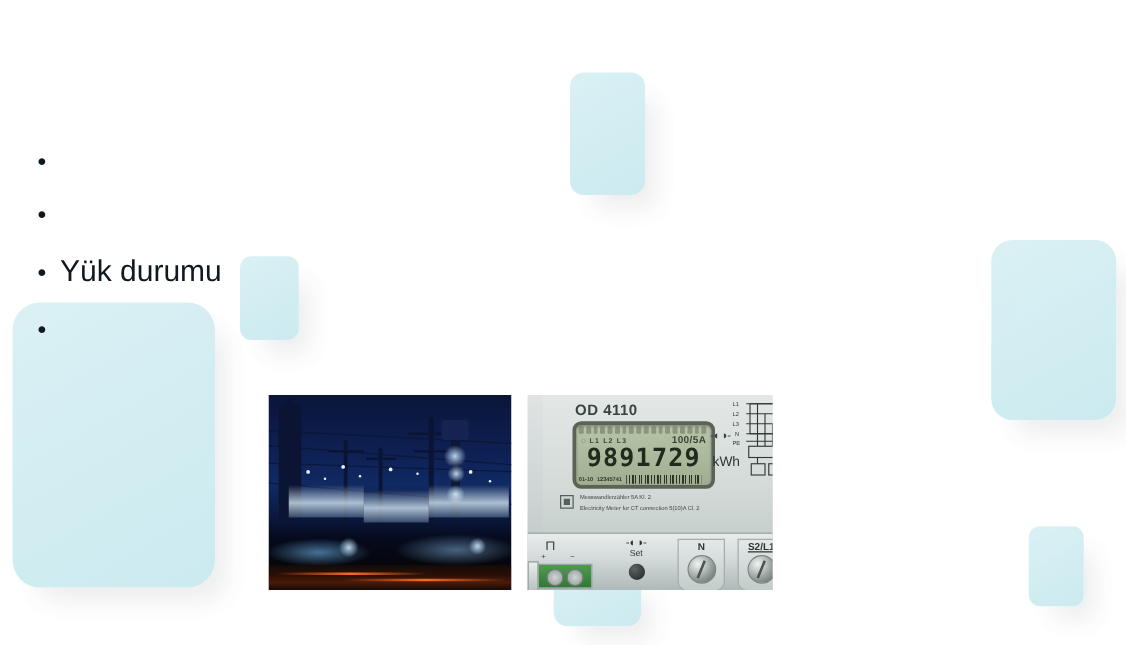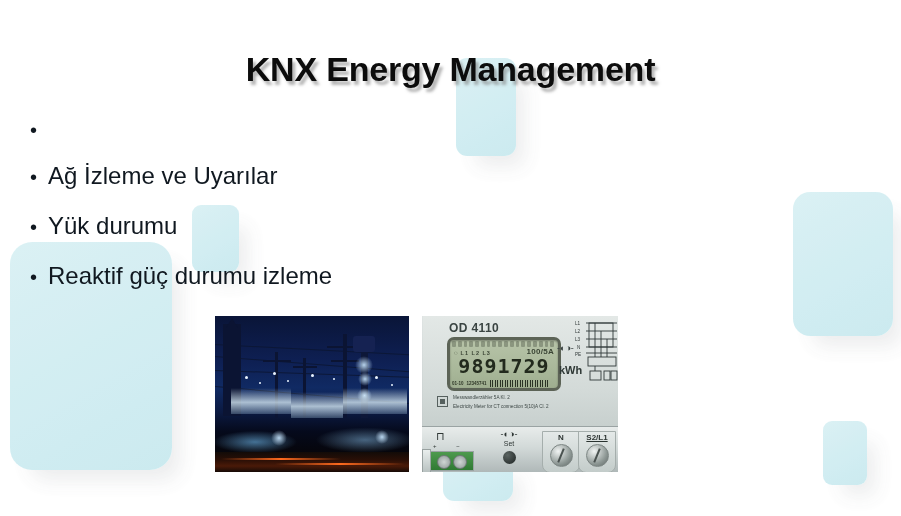--- a/index.html
+++ b/index.html
@@ -60,38 +60,38 @@
   .pn-streak{position:absolute;height:2px;background:linear-gradient(90deg,rgba(255,90,20,0),#ff6a1e,rgba(255,140,40,0));}
   .pn-citylight{position:absolute;height:26px;background:
     linear-gradient(180deg,rgba(240,250,255,0) 0%,rgba(225,245,255,.75) 55%,rgba(190,230,255,.25) 100%);}
 
   
   .photo-meter{
     position:absolute;left:422px;top:316px;width:196px;height:156px;
     background:linear-gradient(#dfe4e3,#ccd3d2 55%,#b9c2c2);
     overflow:hidden;color:#2a3330;
   }
-  .meter-top{position:absolute;left:1px;top:0;width:196px;height:124px;
+  .meter-top{position:absolute;left:12px;top:0;width:196px;height:124px;
     background:linear-gradient(#e3e8e6,#d3dad8 60%,#c3ccca);}
   .meter-model{position:absolute;left:26px;top:5px;font-size:12px;font-weight:bold;color:#3a4442;letter-spacing:.4px;}
   .lcd{
     position:absolute;left:24px;top:21px;width:108px;height:48px;border-radius:7px;
     background:linear-gradient(#b7c3a8,#a9b89a 60%,#9fae90);
     border:3px solid #5c6356;box-shadow:inset 0 1px 2px rgba(0,0,0,.35);
   }
   .lcd-top{position:absolute;left:0;top:0;width:102px;height:6px;display:flex;gap:2px;padding:1px 2px;}
   .lcd-top span{flex:1;background:rgba(60,70,55,.35);border-radius:1px;}
   .lcd-row1{position:absolute;left:4px;top:7px;width:100px;display:flex;align-items:flex-end;gap:3px;font-size:5.5px;font-weight:bold;color:#3a4434;}
   .lcd-phase{letter-spacing:1px;}
   .lcd-ratio{margin-left:auto;font-size:8px;letter-spacing:.3px;}
   .lcd-value{position:absolute;left:4px;top:14px;width:100px;text-align:center;
     font-family:"DejaVu Sans Mono",monospace;font-size:20px;font-weight:bold;color:#222a1d;letter-spacing:1px;}
   .lcd-bar{position:absolute;left:2px;bottom:1px;width:98px;display:flex;align-items:center;gap:3px;font-size:4.5px;font-weight:bold;color:#2d3526;}
   .lcd-barcode{flex:1;height:7px;background:repeating-linear-gradient(90deg,#2b3325 0 1px,rgba(0,0,0,0) 1px 2px,#2b3325 2px 3px,rgba(0,0,0,0) 3px 5px);}
-  .kwh{position:absolute;left:136px;top:48px;font-size:11px;font-weight:bold;color:#2e3835;}
+  .kwh{position:absolute;left:136px;top:48px;font-size:11px;font-weight:normal;color:#2e3835;}
   .meter-ir{position:absolute;left:134px;top:27px;font-size:9px;color:#374040;}
   .diagram{position:absolute;left:152px;top:3px;width:44px;height:74px;color:#303838;}
   .diagram svg{display:block;}
   .meter-label{position:absolute;left:30px;top:78px;width:158px;font-size:4.6px;line-height:1.9;color:#3d4745;}
   .meter-label .sq{position:absolute;left:-16px;top:2px;width:9px;height:9px;border:1px solid #56605e;}
   .meter-label .sq:after{content:"";position:absolute;left:2px;top:2px;width:5px;height:5px;background:#56605e;}
   .meter-bottom{position:absolute;left:0;top:110px;width:196px;height:46px;
     background:linear-gradient(#e8eceb,#d2d9d8 45%,#aeb7b7);border-top:1px solid #9aa3a3;}
   .mb-pulse{position:absolute;left:14px;top:3px;font-size:11px;color:#2e3634;}
   .mb-pm{position:absolute;left:11px;top:16px;font-size:6px;letter-spacing:9px;color:#2e3634;}
@@ -106,51 +106,48 @@
     background:radial-gradient(circle at 35% 32%,#5b6462,#1d2322);}
   .mb-screw{position:absolute;width:36px;height:40px;top:4px;
     background:linear-gradient(#e4e9e8,#c3ccca);border:1px solid #a5aeac;
     border-radius:0 0 8px 8px;text-align:center;}
   .mb-screw span{display:block;font-size:8px;font-weight:bold;color:#2c3432;line-height:11px;}
   .mb-screw i{display:block;margin:1px auto 0;width:21px;height:21px;border-radius:50%;
     background:radial-gradient(circle at 34% 30%,#f1f4f3,#8d9794 62%,#5d6664);
     border:1px solid #7d8684;position:relative;}
   .mb-screw i:after{content:"";position:absolute;left:50%;top:3px;width:2px;height:15px;margin-left:-1px;
     background:#4a5250;transform:rotate(22deg);}
-  .mb-n{left:120px;} .mb-s2{left:156px;text-decoration:underline;}
+  .mb-n{left:120px;} .mb-s2{left:168px;text-decoration:underline;}
 </style>
 </head>
 <body>
 
 <div class="slide">
 
   <div class="deco d-left"></div>
   <div class="deco d-title"></div>
   <div class="deco d-mid"></div>
   <div class="deco d-right"></div>
   <div class="deco d-small"></div>
   <div class="deco d-behind"></div>
 
-  <div class="title">KNX Energy Management</div>
 
   <div class="bullets">
     <div class="bullet">
       <span class="dot">•</span>
     </div>
     <div class="bullet">
       <span class="dot">•</span>
-      <span>Ağ İzleme ve Uyarılar</span>
     </div>
     <div class="bullet">
       <span class="dot">•</span>
       <span>Yük durumu</span>
     </div>
     <div class="bullet">
       <span class="dot">•</span>
-      <span>Reaktif güç durumu izleme</span>
     </div>
   </div>
 
   <div class="photo-night">
     <div class="pn-line" style="left:0;top:28px;width:200px;transform:rotate(3deg)"></div>
     <div class="pn-line" style="left:0;top:40px;width:200px;transform:rotate(4.5deg)"></div>
     <div class="pn-line" style="left:0;top:54px;width:200px;transform:rotate(2deg)"></div>
     <div class="pn-line" style="left:0;top:70px;width:200px;transform:rotate(5deg)"></div>
     <div class="pn-tower" style="left:8px;top:8px;width:18px;height:92px;"></div>
     <div class="pn-tower" style="left:11px;top:2px;width:12px;height:10px;clip-path:polygon(50% 0,100% 100%,0 100%);"></div>

